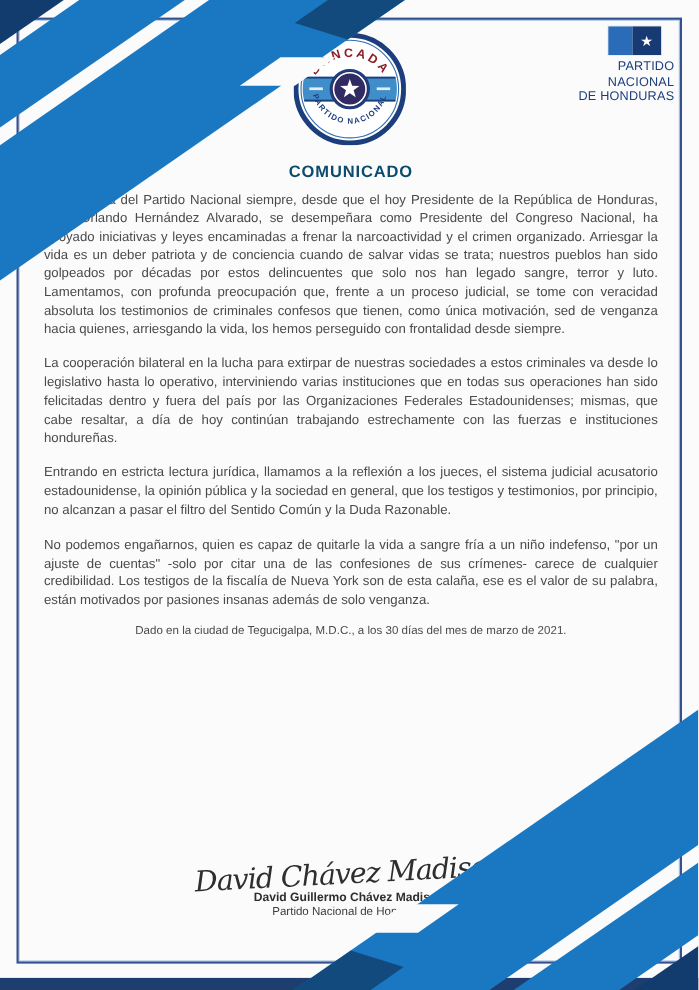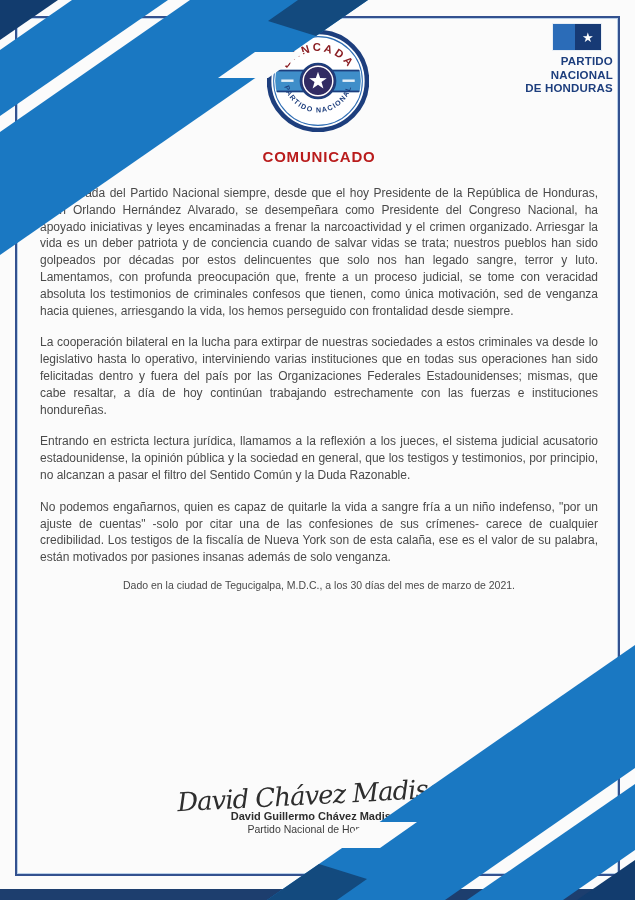--- a/index.html
+++ b/index.html
@@ -38,29 +38,29 @@
     display:flex;flex-direction:column;align-items:flex-end;
   }
   .flag{
     width:48px;height:26px;display:flex;margin-right:12px;margin-bottom:5px;
     box-shadow:0 0 0 1px #e8eef5;
   }
   .flag .half-l{flex:1;background:#2b6cb8;}
   .flag .half-r{flex:1.2;background:#173a75;color:#fff;display:flex;
     align-items:center;justify-content:center;font-size:13px;line-height:1;}
   .party-name{
-    text-align:right;color:#1d3e7d;font-weight:bold;
+    text-align:right;color:#1d3e7d;font-weight:normal;
     font-size:11.5px;line-height:1.18;letter-spacing:.2px;
   }
 
   
   .content{position:absolute;left:40px;right:37px;top:148px;z-index:2;}
   .doc-title{
-    text-align:center;font-weight:bold;font-size:15px;color:#b91c1c;
-    letter-spacing:.8px;margin:0 0 20px 0;
+    text-align:center;font-weight:bold;font-size:15px;color:#0c4a6e;
+    letter-spacing:.8px;margin:0 0 8px 0;
   }
   .content p.body-par{
     margin:0 0 15px 0;text-align:justify;
     font-size:12px;line-height:1.4;color:#4a4a4a;
   }
   .dateline{
     text-align:center;font-size:10.5px;color:#4a4a4a;margin-top:-2px;
   }
 
   

